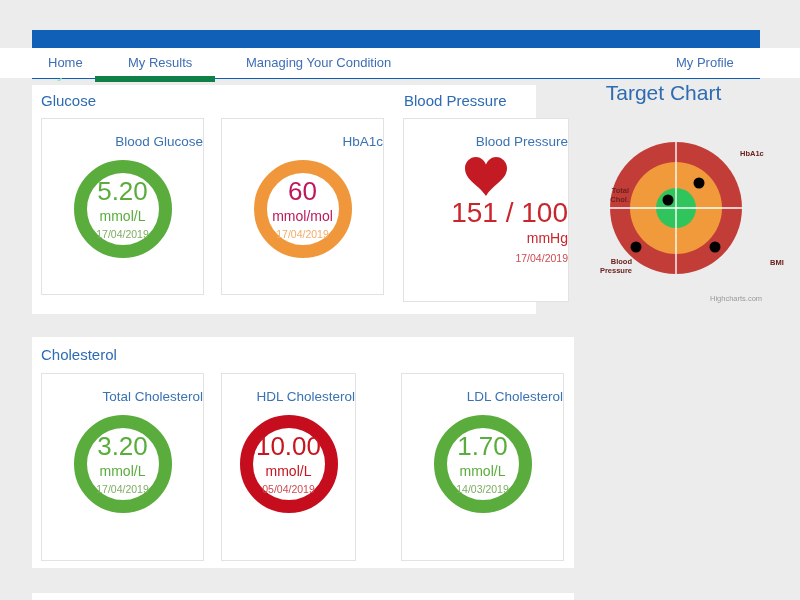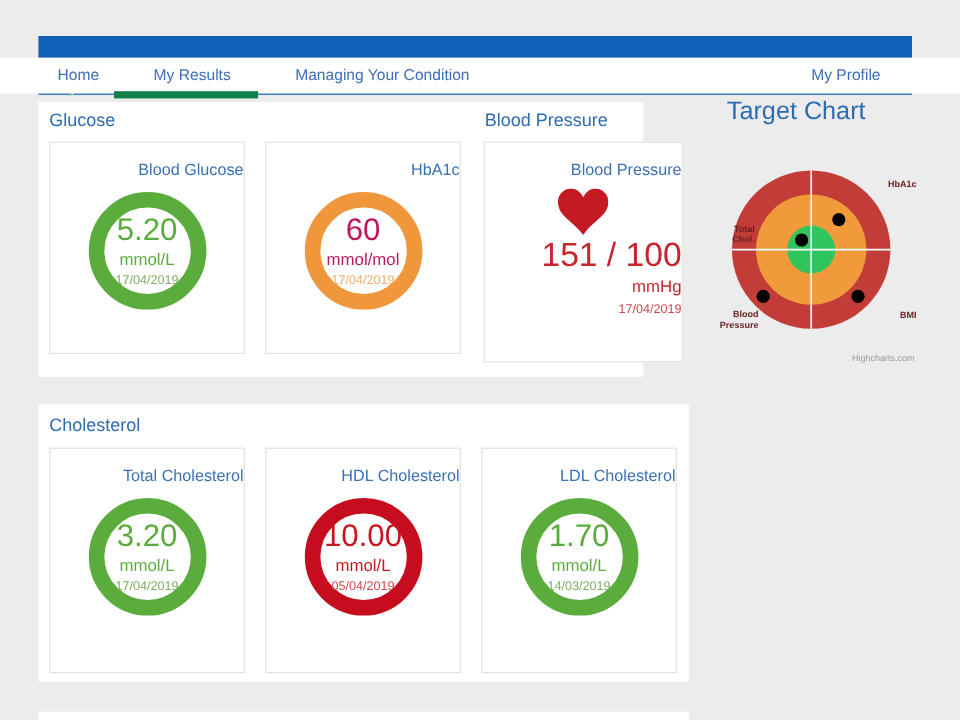--- a/index.html
+++ b/index.html
@@ -54,21 +54,21 @@
 
   
   .tc-title { position:absolute; left:581px; top:81px; width:165px; text-align:center;
               font-size:21px; color:#2d6bb2; }
   .tc-svg { position:absolute; left:600px; top:133px; }
   .tc-label { position:absolute; font-size:7.5px; font-weight:bold; color:#6b2120;
               line-height:1.25; white-space:pre-line; }
   .tcl-topleft  { left:596px; top:146px; width:33px; text-align:right;margin-top:40px; }
   .tcl-topright { left:740px; top:149px; }
   .tcl-botleft  { left:592px; top:257px; width:40px; text-align:right; }
-  .tcl-botright { left:750px; top:258px; }
+  .tcl-botright { left:770px; top:258px; }
   .tc-credit { position:absolute; left:710px; top:294px; font-size:7.5px; color:#9a9a9a;
                text-decoration:none; }
 </style>
 </head>
 <body>
 
 <div id="app">
 
   <div class="navbar">
     <a href="#" class="nav-link nav-home">Home</a>
@@ -144,21 +144,21 @@
 
     <div class="card" style="left:9px; top:36px; width:163px; height:188px;">
       <div class="card-title">Total Cholesterol</div>
       <div class="ring ring-green">
         <div class="val t-green">3.20</div>
         <div class="unit t-green">mmol/L</div>
         <div class="rdate d-green">17/04/2019</div>
       </div>
     </div>
 
-    <div class="card" style="left:189px; top:36px; width:163px; height:188px;">
+    <div class="card" style="left:189px; top:36px; width:135px; height:188px;">
       <div class="card-title">HDL Cholesterol</div>
       <div class="ring ring-red">
         <div class="val t-red">10.00</div>
         <div class="unit t-red">mmol/L</div>
         <div class="rdate d-red">05/04/2019</div>
       </div>
     </div>
 
     <div class="card" style="left:369px; top:36px; width:163px; height:188px;">
       <div class="card-title">LDL Cholesterol</div>

